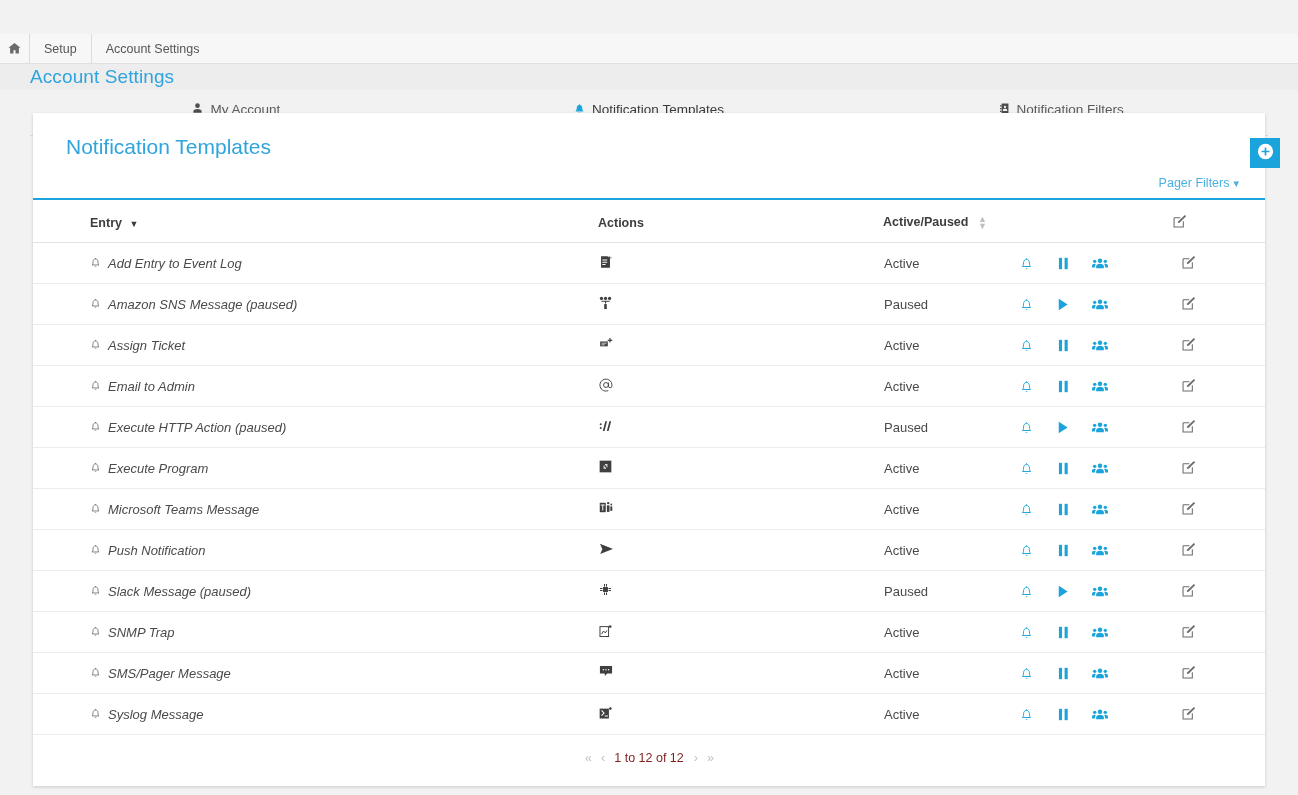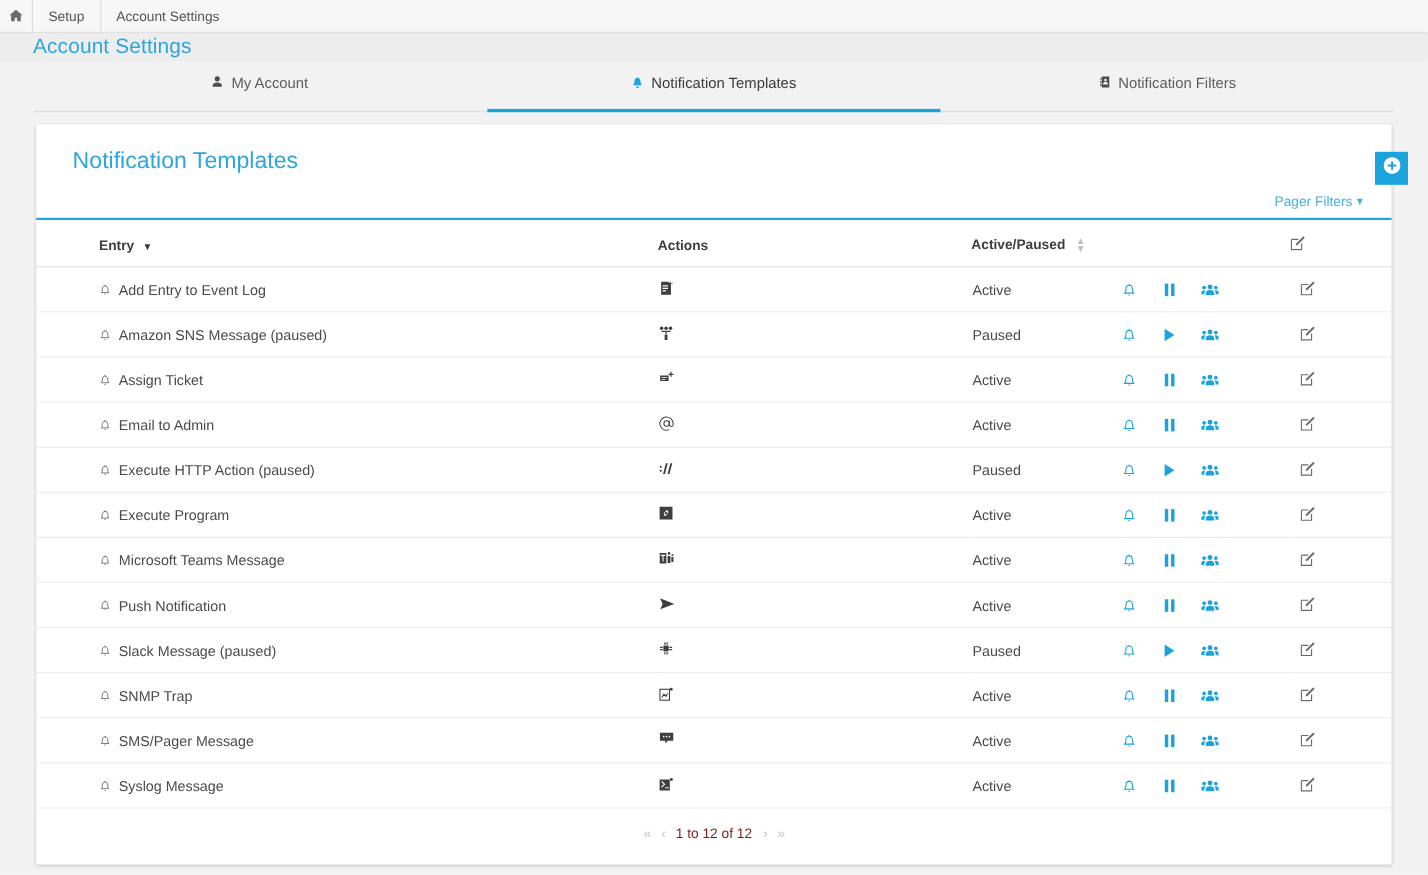--- a/index.html
+++ b/index.html
@@ -12,20 +12,21 @@
   }
 
   
   .breadcrumb-bar {
     height: 30px;
     background: #f7f7f7;
     border-bottom: 1px solid #e0e0e0;
     display: flex;
     align-items: stretch;
     font-size: 12.5px;
+    margin-top: 34px;
   }
   .bc-home {
     width: 30px;
     display: flex; align-items: center; justify-content: center;
     border-right: 1px solid #dcdcdc;
     color: #6b6b6b;
   }
   .bc-item {
     display: flex; align-items: center;
     padding: 0 14px;
@@ -162,21 +163,21 @@
   .sort-caret { color: #3d3d3d; font-size: 9px; margin-left: 4px; }
   .sort-updown {
     display: inline-block;
     margin-left: 6px;
     color: #bfbfbf;
     font-size: 9px;
     line-height: 7px;
     vertical-align: middle;
   }
 
-  .obj-cell { display: flex; align-items: center; gap: 7px; }
+  .obj-cell { display: flex; align-items: flex-start; gap: 7px; font-style: italic; }
   .bell-small { color: #5d5d5d; display: inline-flex; }
 
   .act-ico { color: #3f3f3f; display: inline-flex; }
 
   .state-cell {
     display: flex; align-items: center;
   }
   .state-text { width: 131px; color: #4a4a4a; }
   .state-btns { display: flex; align-items: center; gap: 15px; }
   .rbtn {

